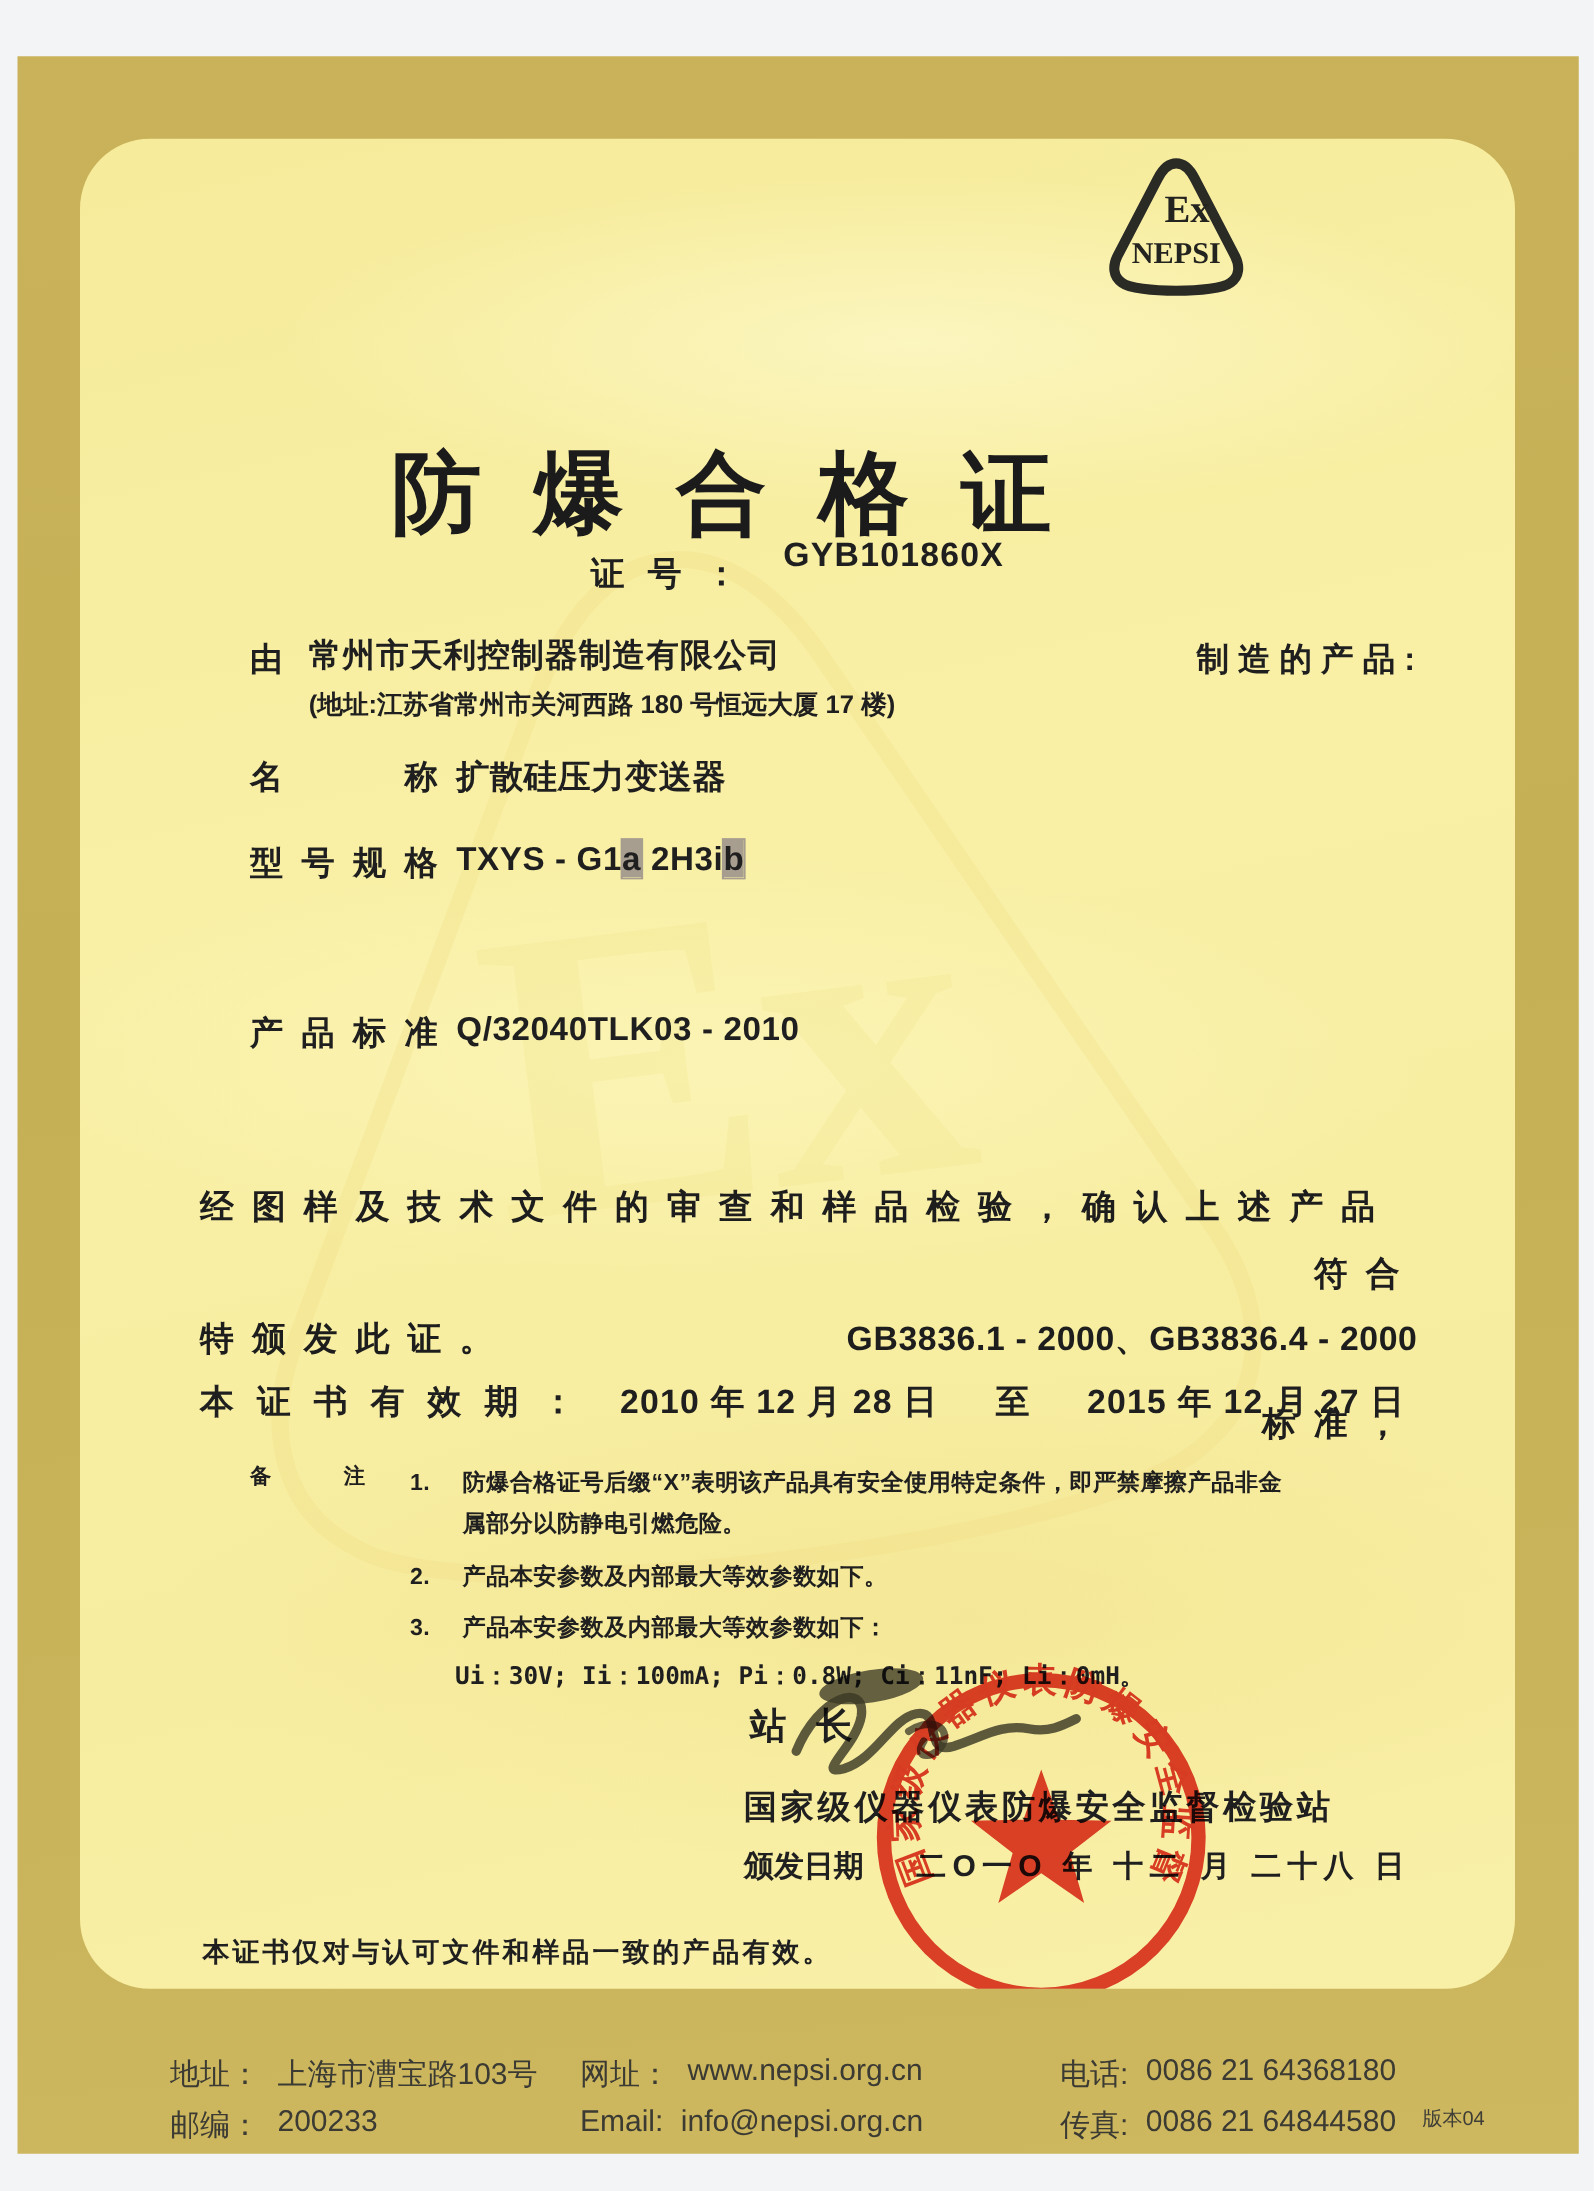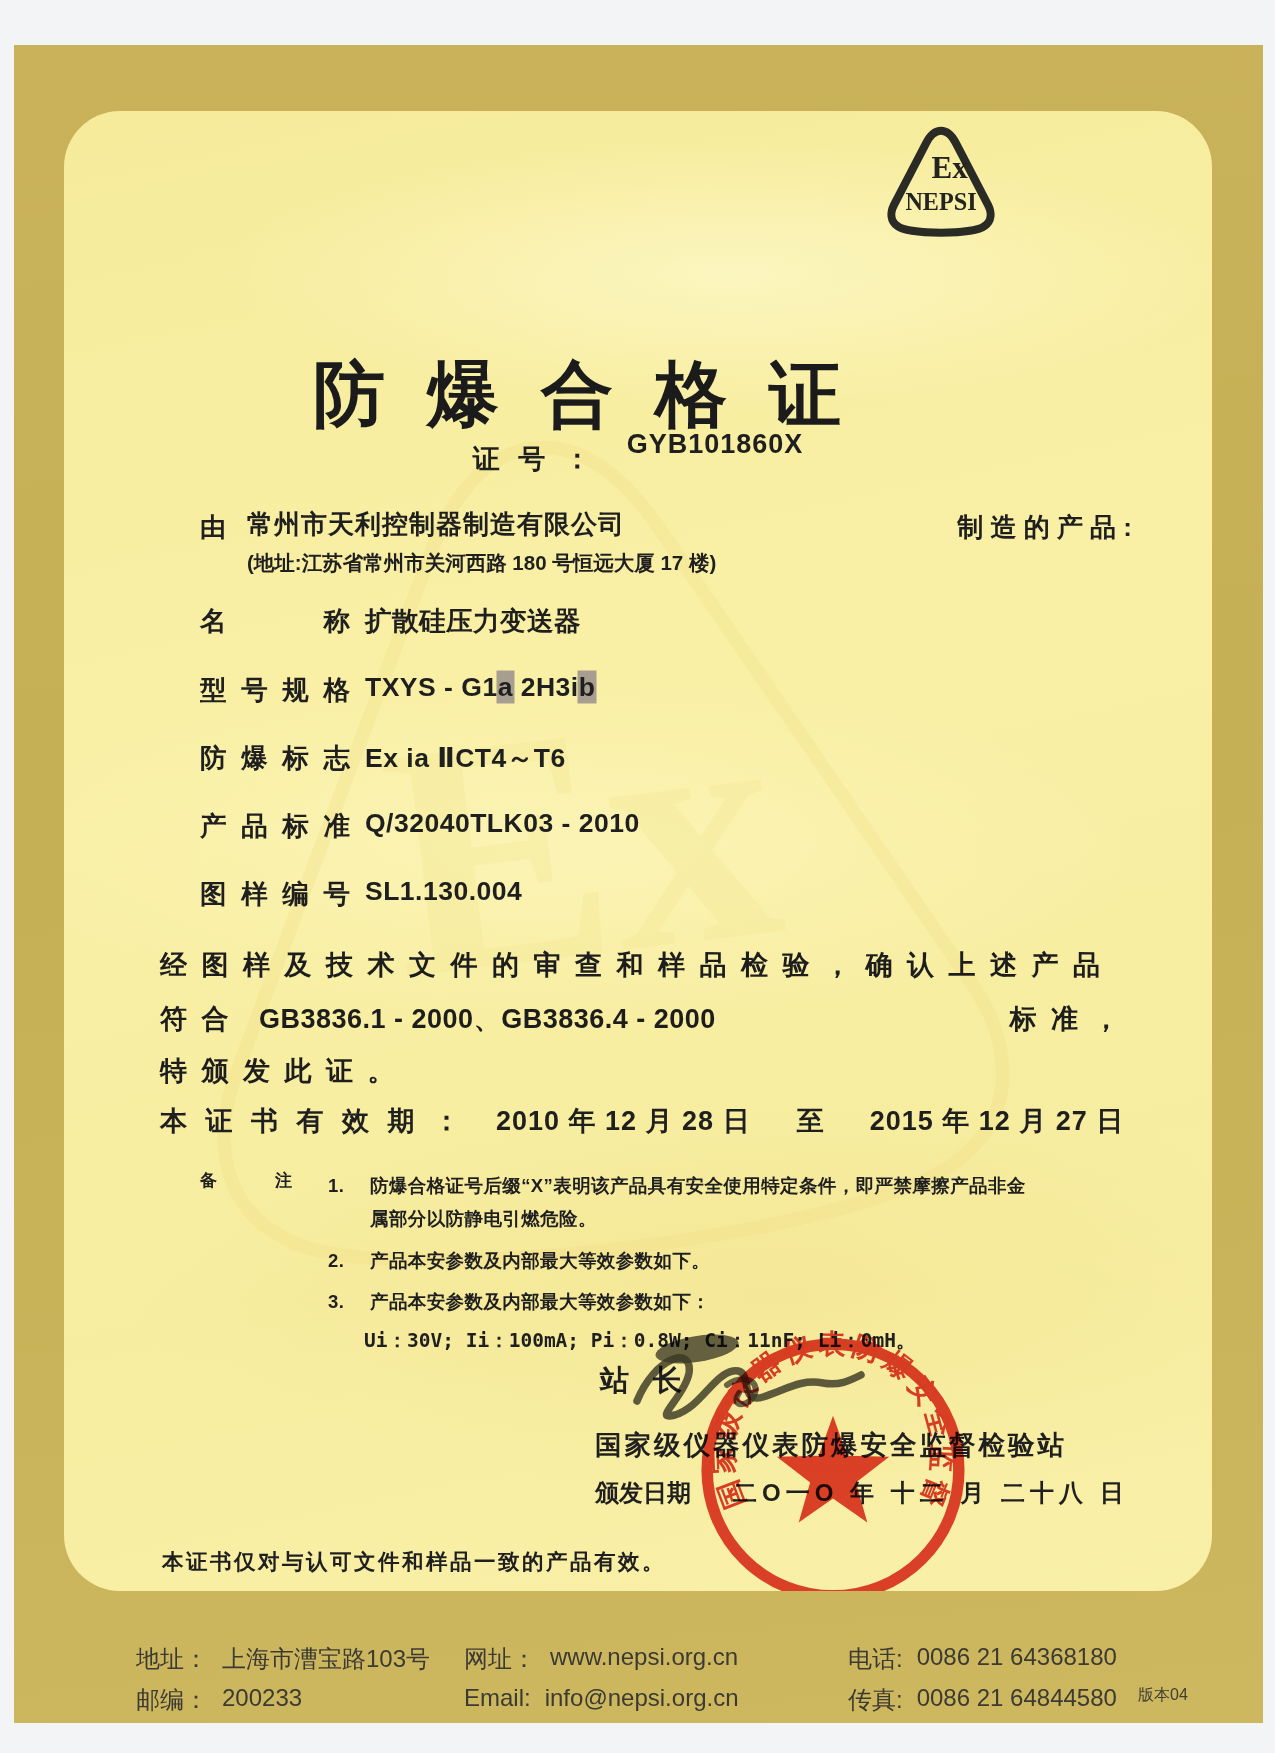--- a/index.html
+++ b/index.html
@@ -51,21 +51,21 @@
   .manu-suffix{position:absolute;right:0;top:3px;font-size:26px;white-space:nowrap;}
 
   .field{position:absolute;left:136px;right:80px;font-weight:700;font-size:26.5px;}
   .field .flabel{width:150px;vertical-align:baseline;}
   .field .fvalue{position:absolute;left:165px;top:0;white-space:nowrap;letter-spacing:.5px;}
   .f1{top:492px;} .f2{top:561px;} .f3{top:629px;} .f4{top:697px;} .f5{top:765px;}
   .hl{background:#a89e8f;box-shadow:0 0 0 1.5px #a89e8f;}
 
   .para{position:absolute;left:96px;right:78px;font-weight:700;font-size:27px;color:#1d1d1d;}
   .p1{top:836px;letter-spacing:14.5px;white-space:nowrap;}
-  .p2{top:890px;display:flex;align-items:flex-end;gap:16px;}
+  .p2{top:890px;display:flex;align-items:flex-end;gap:16px;flex-direction:column;}
   .p2 .pfx,.p2 .sfx{letter-spacing:14.5px;}
   .p2 .gbv{letter-spacing:.5px;}
   .p2 .spacer{flex:1;}
   .p3{top:942px;letter-spacing:14.5px;}
   .validity{position:absolute;left:96px;right:60px;top:992px;display:flex;align-items:baseline;
     font-weight:700;font-size:27px;}
   .validity .lbl-j{width:300px;}
   .validity .vstart{margin-left:36px;letter-spacing:1px;}
   .validity .vto{margin:0 46px;}
   .validity .vend{letter-spacing:1px;}
@@ -140,31 +140,23 @@
     </div>
 
     <div class="field f1">
       <span class="flabel lbl-j">名称</span>
       <span class="fvalue">扩散硅压力变送器</span>
     </div>
     <div class="field f2">
       <span class="flabel lbl-j">型号规格</span>
       <span class="fvalue"><span>TXYS - G1</span><span class="hl">a</span><span> 2H3i</span><span class="hl">b</span></span>
     </div>
-    <div class="field f3">
-      <span class="flabel lbl-j">防爆标志</span>
-      <span class="fvalue">Ex ia ⅡCT4～T6</span>
-    </div>
     <div class="field f4">
       <span class="flabel lbl-j">产品标准</span>
       <span class="fvalue">Q/32040TLK03 - 2010</span>
-    </div>
-    <div class="field f5">
-      <span class="flabel lbl-j">图样编号</span>
-      <span class="fvalue">SL1.130.004</span>
     </div>
 
     <div class="para p1">经图样及技术文件的审查和样品检验，确认上述产品</div>
     <div class="para p2">
       <span class="pfx">符合</span>
       <span class="gbv">GB3836.1 - 2000、GB3836.4 - 2000</span>
       <span class="spacer"></span>
       <span class="sfx">标准，</span>
     </div>
     <div class="para p3">特颁发此证。</div>

